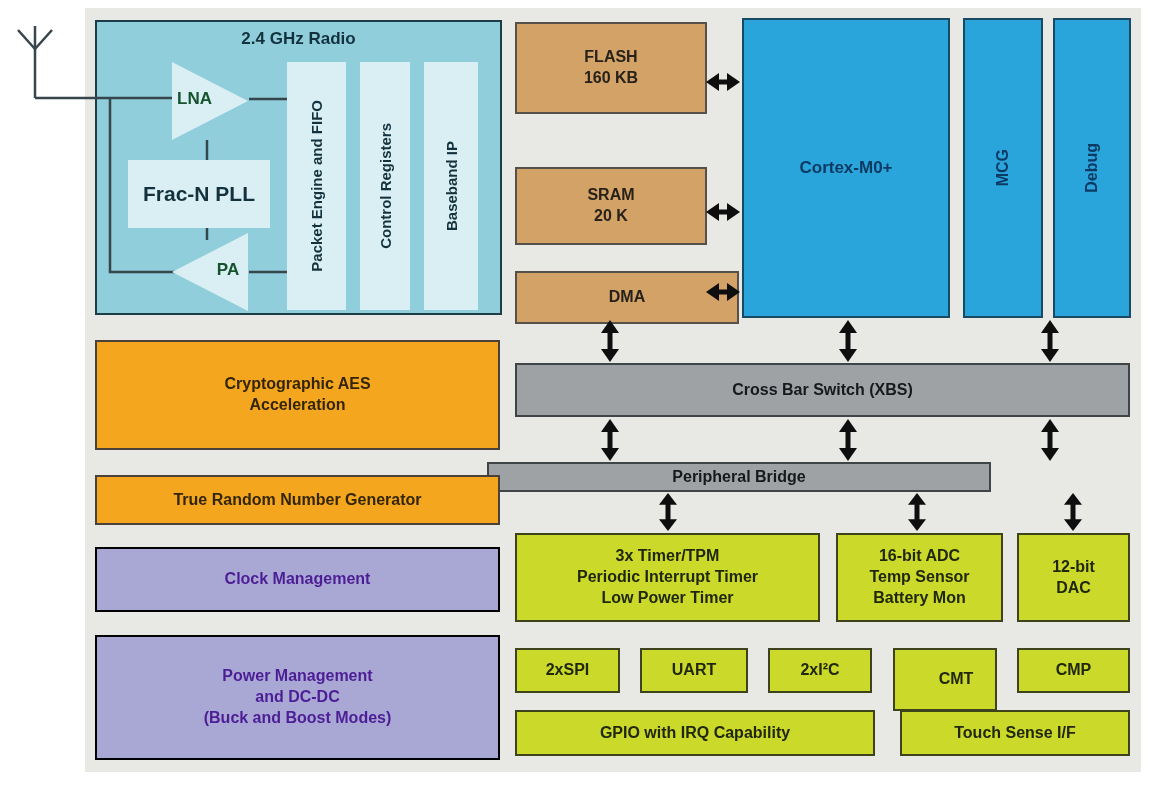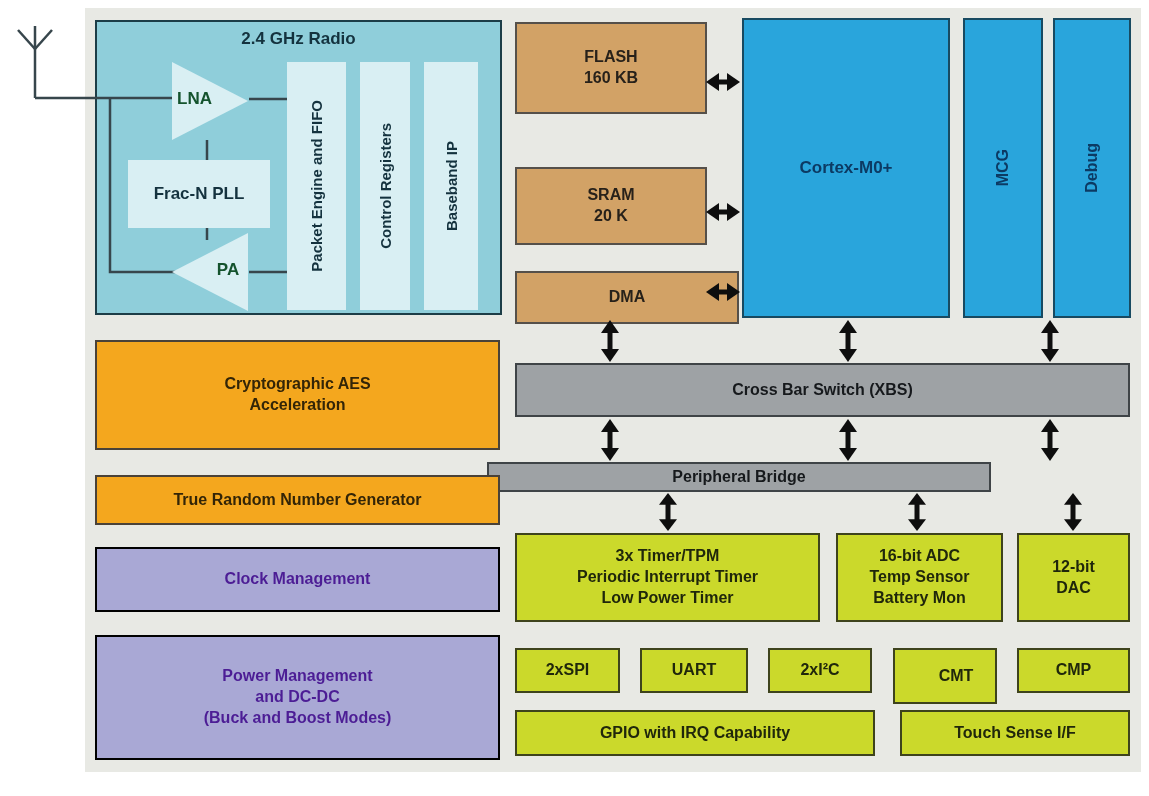--- a/index.html
+++ b/index.html
@@ -50,21 +50,21 @@
   .rlight { position: absolute; background: #d9eff3; }
   .tri-right { clip-path: polygon(0 0, 100% 50%, 0 100%); }
   .tri-left  { clip-path: polygon(100% 0, 0 50%, 100% 100%); }
   .rlabel { position: absolute; font-weight: bold; font-size: 17px; color: #14532d; }
   .rbar { display: flex; align-items: center; justify-content: center; }
   .vtext { writing-mode: vertical-rl; transform: rotate(180deg); white-space: nowrap;
            font-weight: bold; font-size: 15px; color: #14323e; }
   .vtext-blue { writing-mode: vertical-rl; transform: rotate(180deg); white-space: nowrap;
                 font-weight: bold; font-size: 16px; color: #0c3a63; }
   .pllbox { display: flex; align-items: center; justify-content: center;
-            font-weight: bold; font-size: 17px; color: #14323e; }
+            font-weight: bold; font-size: 21px; color: #14323e; }
 
   .wires { position: absolute; left: 0; top: 0; z-index: 2; pointer-events: none; }
   .arrow { position: absolute; z-index: 2; }
 </style>
 </head>
 <body>
 
 <div class="stage">
 
   <div class="panel"></div>
@@ -230,19 +230,19 @@
 Low Power Timer</div>
   <div class="blk c-green ml" style="left:836px; top:533px; width:167px; height:89px;">16-bit ADC
 Temp Sensor
 Battery Mon</div>
   <div class="blk c-green ml" style="left:1017px; top:533px; width:113px; height:89px;">12-bit
 DAC</div>
 
   <div class="blk c-green" style="left:515px; top:648px; width:105px; height:45px;">2xSPI</div>
   <div class="blk c-green" style="left:640px; top:648px; width:108px; height:45px;">UART</div>
   <div class="blk c-green" style="left:768px; top:648px; width:104px; height:45px;">2xI²C</div>
-  <div class="blk c-green" style="left:893px; top:648px; width:104px; height:56px;padding-left:22px;">CMT</div>
+  <div class="blk c-green" style="left:893px; top:648px; width:104px; height:63px;padding-left:22px;">CMT</div>
   <div class="blk c-green" style="left:515px; top:710px; width:360px; height:46px;">GPIO with IRQ Capability</div>
 
   <div class="blk c-green" style="left:1017px; top:648px; width:113px; height:45px;">CMP</div>
   <div class="blk c-green" style="left:900px; top:710px; width:230px; height:46px;">Touch Sense I/F</div>
 
 </div>
 
 </body></html>

